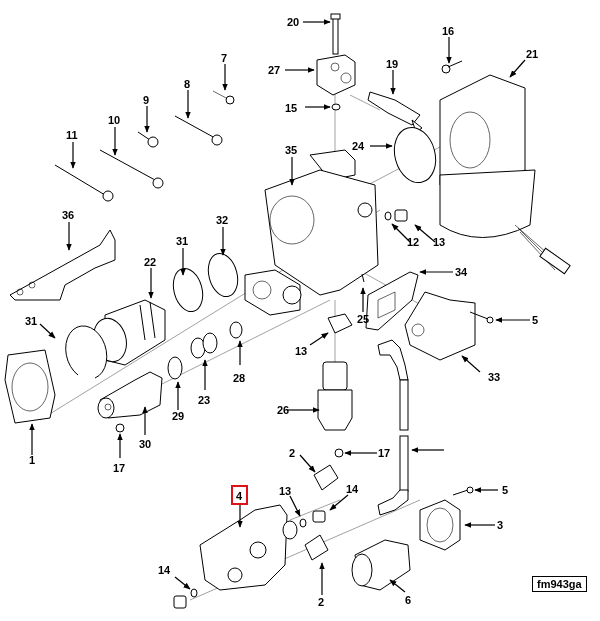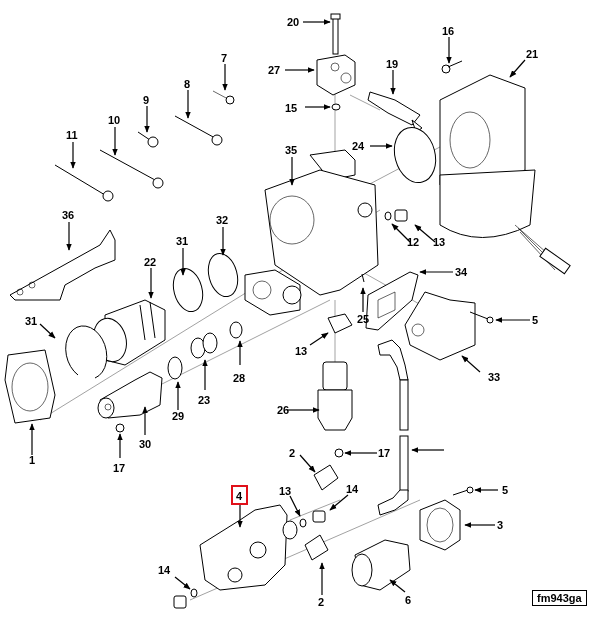--- a/index.html
+++ b/index.html
@@ -3,21 +3,21 @@
 <meta charset="utf-8">
 <style>
   html, body { margin: 0; padding: 0; background: #ffffff; }
   body { width: 600px; height: 621px; position: relative; overflow: hidden; font-family: "Liberation Sans", sans-serif; }
   #diagram { position: absolute; left: 0; top: 0; width: 600px; height: 621px; }
   .callout { font-family: "Liberation Sans", sans-serif; font-weight: bold; font-size: 11px; fill: #000; }
   .part { fill: #fff; stroke: #000; stroke-width: 1; }
   .thin { fill: none; stroke: #000; stroke-width: 0.6; }
   .axis { fill: none; stroke: #444; stroke-width: 0.5; }
   .arrow { stroke: #000; stroke-width: 1.2; fill: none; }
-  .ref-box { position: absolute; left: 532px; top: 590px; border: 1px solid #000; padding: 1px 4px; font-weight: bold; font-size: 11px; background: #fff; }
+  .ref-box { position: absolute; left: 532px; top: 576px; border: 1px solid #000; padding: 1px 4px; font-weight: bold; font-size: 11px; background: #fff; }
   .hl { position: absolute; left: 231px; top: 485px; width: 17px; height: 20px; border: 2px solid #e0101a; box-sizing: border-box; }
 </style>
 </head>
 <body>
 
 <svg id="diagram" viewBox="0 0 600 621" xmlns="http://www.w3.org/2000/svg">
   <defs>
     <marker id="ah" viewBox="0 0 10 10" refX="9" refY="5" markerWidth="6" markerHeight="6" orient="auto">
       <path d="M0,1 L10,5 L0,9 Z" fill="#000"></path>
     </marker>

